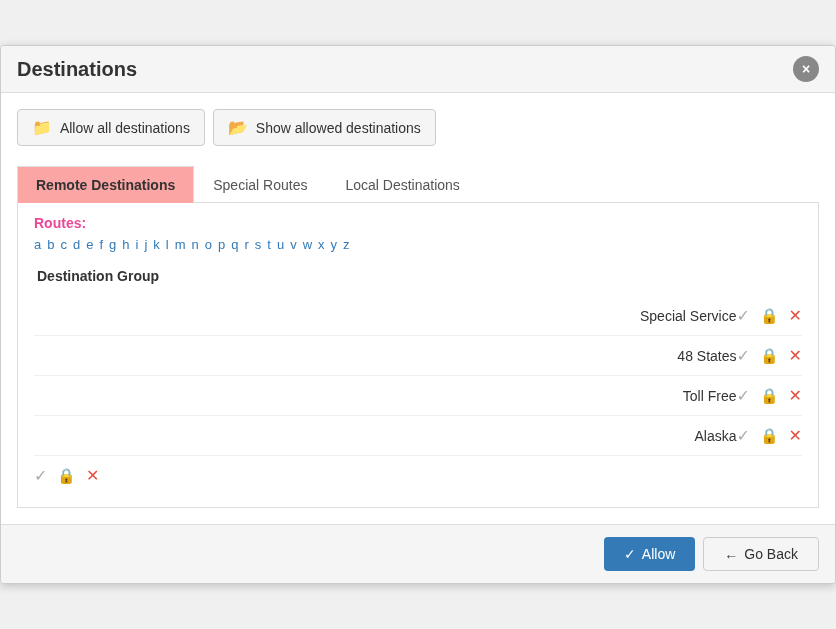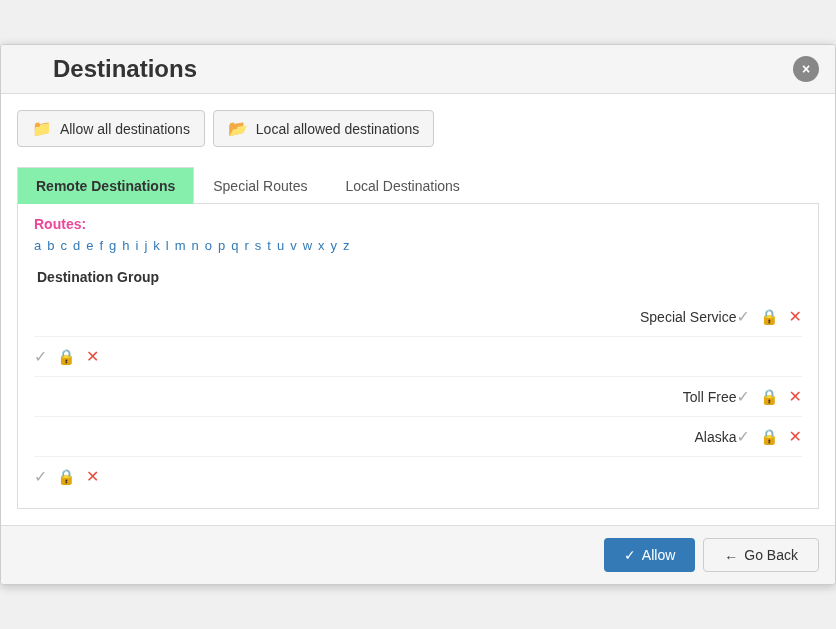--- a/index.html
+++ b/index.html
@@ -22,24 +22,23 @@
     }
     .modal-header {
       background: #f5f5f5;
       border-bottom: 1px solid #ddd;
       padding: 10px 16px;
       display: flex;
       align-items: center;
       justify-content: space-between;
     }
     .modal-title {
-      font-size: 24px;
-      font-weight: bold;
-      color: #333;
-      margin-left: 36px;
+      font-size: 20px;
+      font-weight: bold;
+      color: #333;
     }
     .close-btn {
       width: 26px;
       height: 26px;
       background: #888;
       border-radius: 50%;
       border: none;
       cursor: pointer;
       display: flex;
       align-items: center;
@@ -81,21 +80,21 @@
       padding: 10px 18px;
       cursor: pointer;
       border: 1px solid transparent;
       border-bottom: none;
       margin-bottom: -1px;
       font-size: 14px;
       color: #555;
       background: transparent;
     }
     .tab.active {
-      background: #86efac;
+      background: #fca5a5;
       border-color: #ddd;
       border-bottom-color: #fff;
       color: #333;
       font-weight: bold;
     }
     .content-area {
       border: 1px solid #ddd;
       border-top: none;
       padding: 12px 16px;
       min-height: 300px;
@@ -206,21 +205,21 @@
   </div>
 
   <div class="modal-body">
     <div class="toolbar">
       <button class="toolbar-btn">
         <span class="toolbar-icon">📁</span>
         <span>Allow all destinations</span>
       </button>
       <button class="toolbar-btn">
         <span class="toolbar-icon">📂</span>
-        <span>Local allowed destinations</span>
+        <span>Show allowed destinations</span>
       </button>
     </div>
 
     <div class="tabs">
       <div class="tab active">
         <span>Remote Destinations</span>
       </div>
       <div class="tab">
         <span>Special Routes</span>
       </div>
@@ -265,20 +264,21 @@
       <div id="destinations-list">
           <div class="destination-row">
             <span class="dest-name">Special Service</span>
             <div class="row-actions">
               <span class="action-check">✓</span>
               <span class="action-lock">🔒</span>
               <span class="action-delete">✕</span>
             </div>
           </div>
           <div class="destination-row">
+            <span class="dest-name">48 States</span>
             <div class="row-actions">
               <span class="action-check">✓</span>
               <span class="action-lock">🔒</span>
               <span class="action-delete">✕</span>
             </div>
           </div>
           <div class="destination-row">
             <span class="dest-name">Toll Free</span>
             <div class="row-actions">
               <span class="action-check">✓</span>

